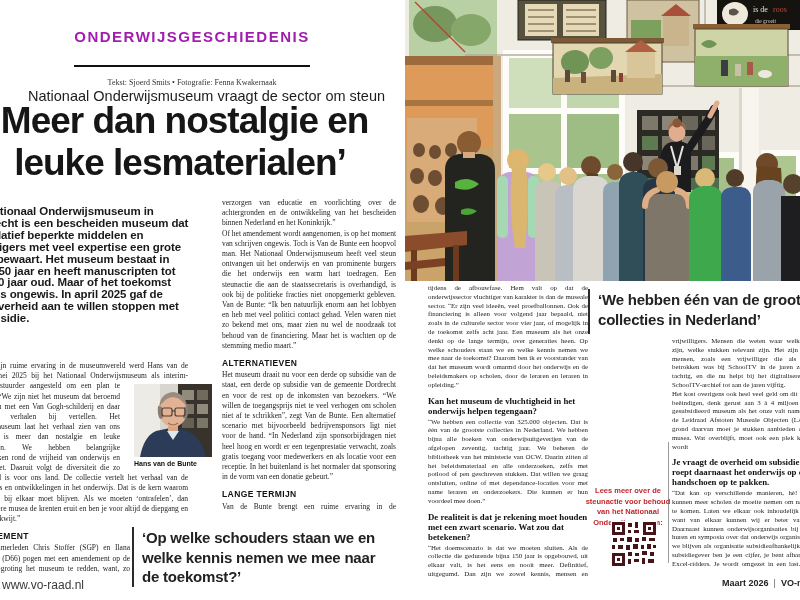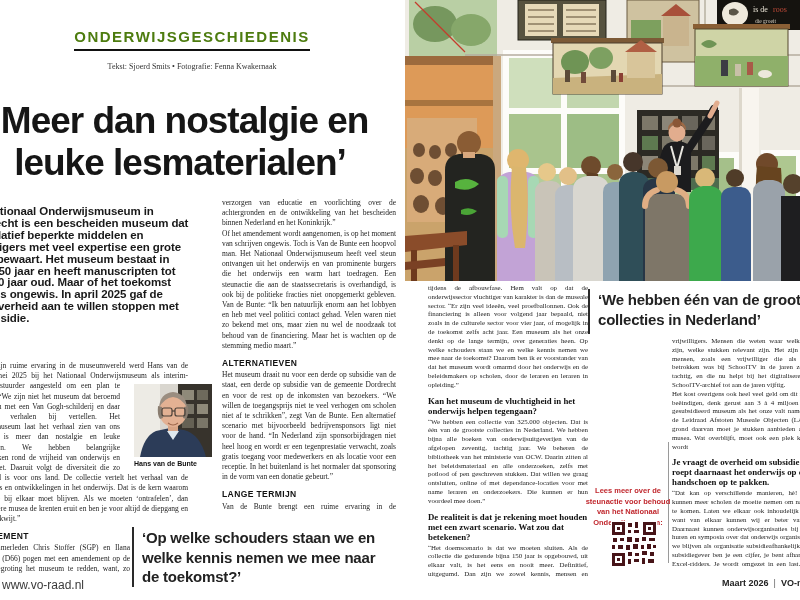--- a/index.html
+++ b/index.html
@@ -2,22 +2,22 @@
 <html><head>
 <meta charset="utf-8">
 <style>
   html,body{margin:0;padding:0;background:#ffffff;}
   #canvas{position:relative;width:800px;height:600px;background:#ffffff;overflow:hidden;
           font-family:"Liberation Serif",serif;color:#1c1c1c;}
   .abs{position:absolute;}
   
   .sec-head-wrap{left:52px;top:28px;width:280px;text-align:center;}
   .sec-head{display:inline-block;font-family:"Liberation Sans",sans-serif;font-weight:bold;
-            font-size:15px;letter-spacing:1.5px;color:#4d7c0f;border-bottom:2px solid #111;
-            padding-bottom:4px;}
+            font-size:15px;letter-spacing:1.5px;color:#a21caf;border-bottom:2px solid #111;
+            padding-bottom:20px;}
   .credits{margin-top:11px;font-size:8px;color:#333;}
   .kicker{left:28px;top:88px;font-family:"Liberation Sans",sans-serif;font-size:14.5px;color:#1d1d1d;}
   .headline{left:-45px;top:100px;width:450px;text-align:center;
             font-family:"Liberation Sans",sans-serif;font-weight:bold;font-size:37px;
             line-height:42px;letter-spacing:-1px;color:#161616;}
   .intro{left:-36px;top:206px;width:226px;font-family:"Liberation Sans",sans-serif;
          font-weight:bold;font-size:11.5px;line-height:11.9px;letter-spacing:-0.1px;color:#191919;}
   .body-l{font-size:7.5px;line-height:10.2px;text-align:justify;color:#1c1c1c;}
   .col1{left:-36px;top:361px;width:224px;height:212px;overflow:hidden;}
   .col2{left:222px;top:198px;width:174px;height:314px;overflow:hidden;}
@@ -56,20 +56,21 @@
 </head>
 <body>
 
 <div id="canvas">
 
   <div class="abs sec-head-wrap">
     <div class="sec-head">ONDERWIJSGESCHIEDENIS</div>
     <div class="credits">Tekst: Sjoerd Smits • Fotografie: Fenna Kwakernaak</div>
   </div>
 
+  <div class="abs kicker">Nationaal Onderwijsmuseum vraagt de sector om steun</div>
 
   <div class="abs headline">
     <div>‘Meer dan nostalgie en</div>
     <div>leuke lesmaterialen’</div>
   </div>
 
   <div class="abs intro">Het Nationaal Onderwijsmuseum in Dordrecht is een bescheiden museum dat met relatief beperkte middelen en vrijwilligers met veel expertise een grote schat bewaart. Het museum bestaat in 2027 150 jaar en heeft manuscripten tot wel 400 jaar oud. Maar of het toekomst heeft, is ongewis. In april 2025 gaf de Rijksoverheid aan te willen stoppen met de subsidie.</div>
 
   <div class="abs col1 body-l">
     <p><span>Vanwege zijn ruime ervaring in de museumwereld werd Hans van de Bunte in mei 2025 bij het Nationaal Onderwijsmuseum</span>

